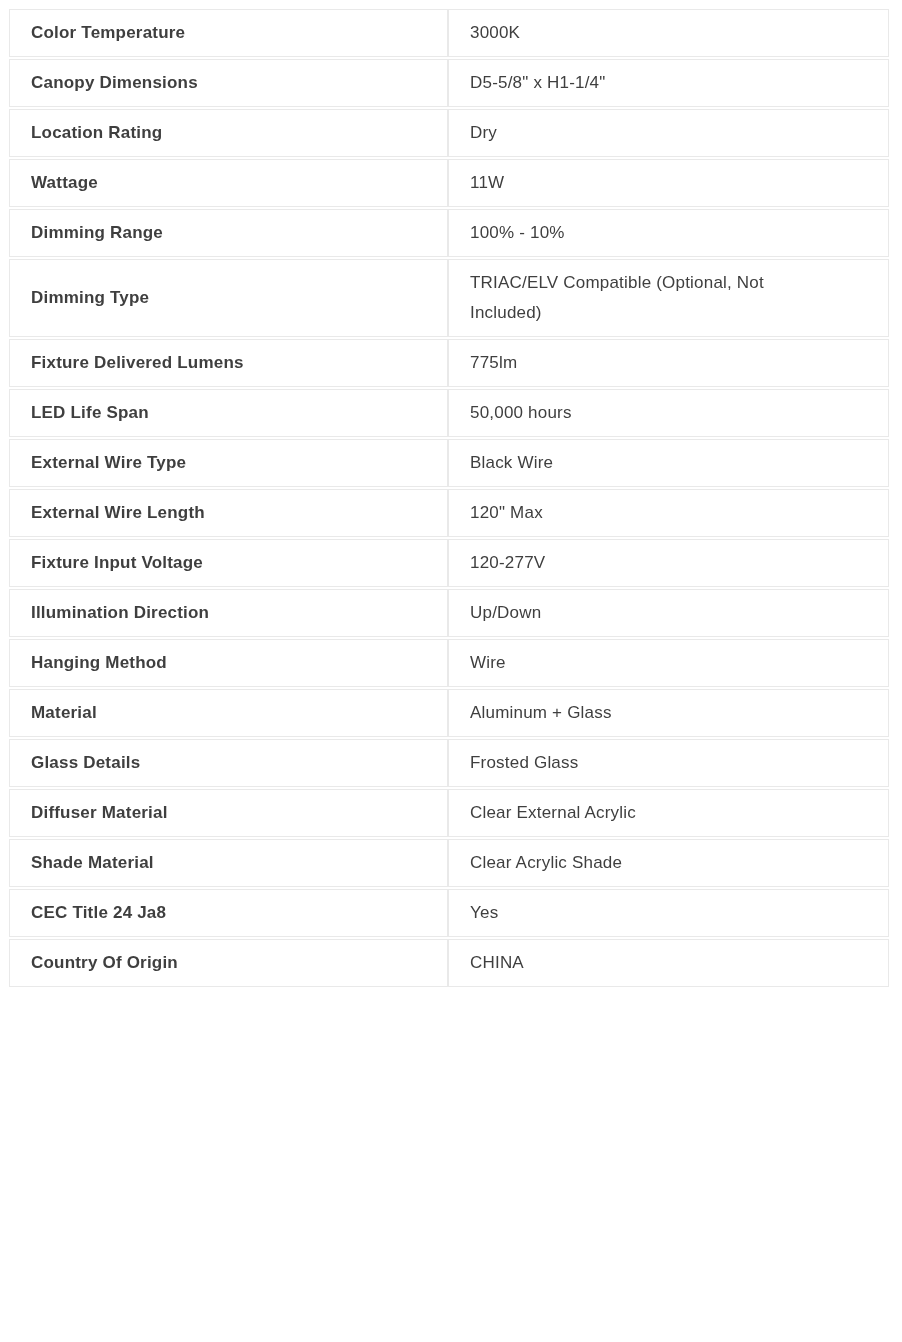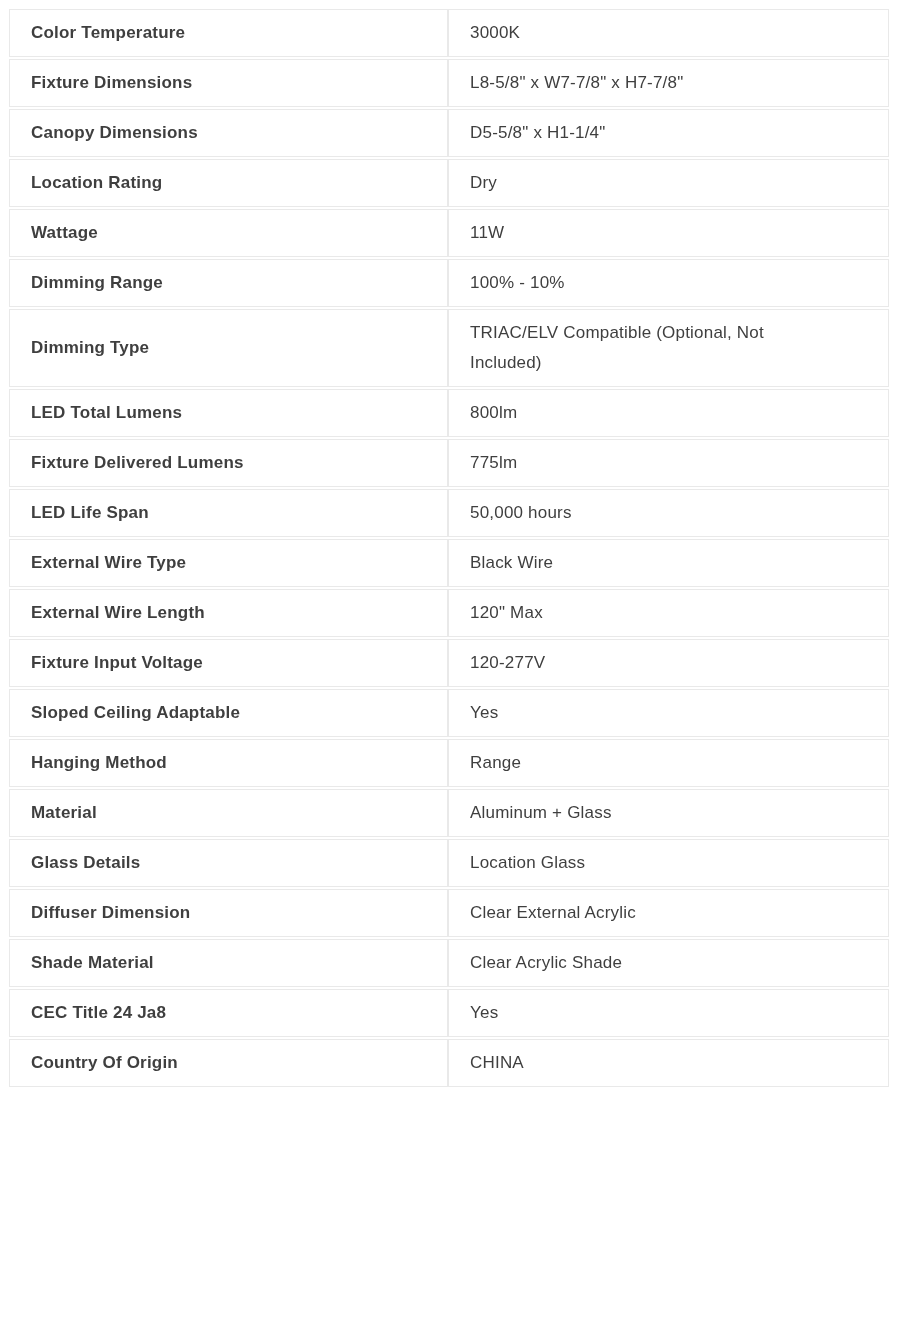--- a/index.html
+++ b/index.html
@@ -49,46 +49,38 @@
 <body>
 
 <div class="page">
   <table class="spec-table">
     <tbody id="spec-rows">
         <tr>
           <td class="label-cell">Color Temperature</td>
           <td class="value-cell">3000K</td>
         </tr>
         <tr>
-          <td class="label-cell">Fixture Dimensions</td>
-          <td class="value-cell">L8-5/8" x W7-7/8" x H7-7/8"</td>
-        </tr>
-        <tr>
           <td class="label-cell">Canopy Dimensions</td>
           <td class="value-cell">D5-5/8" x H1-1/4"</td>
         </tr>
         <tr>
           <td class="label-cell">Location Rating</td>
           <td class="value-cell">Dry</td>
         </tr>
         <tr>
           <td class="label-cell">Wattage</td>
           <td class="value-cell">11W</td>
         </tr>
         <tr>
           <td class="label-cell">Dimming Range</td>
           <td class="value-cell">100% - 10%</td>
         </tr>
         <tr>
           <td class="label-cell">Dimming Type</td>
           <td class="value-cell">TRIAC/ELV Compatible (Optional, Not Included)</td>
-        </tr>
-        <tr>
-          <td class="label-cell">LED Total Lumens</td>
-          <td class="value-cell">800lm</td>
         </tr>
         <tr>
           <td class="label-cell">Fixture Delivered Lumens</td>
           <td class="value-cell">775lm</td>
         </tr>
         <tr>
           <td class="label-cell">LED Life Span</td>
           <td class="value-cell">50,000 hours</td>
         </tr>
         <tr>
@@ -97,37 +89,37 @@
         </tr>
         <tr>
           <td class="label-cell">External Wire Length</td>
           <td class="value-cell">120" Max</td>
         </tr>
         <tr>
           <td class="label-cell">Fixture Input Voltage</td>
           <td class="value-cell">120-277V</td>
         </tr>
         <tr>
-          <td class="label-cell">Sloped Ceiling Adaptable</td>
-          <td class="value-cell">Yes</td>
+          <td class="label-cell">Illumination Direction</td>
+          <td class="value-cell">Up/Down</td>
         </tr>
         <tr>
           <td class="label-cell">Hanging Method</td>
-          <td class="value-cell">Range</td>
+          <td class="value-cell">Wire</td>
         </tr>
         <tr>
           <td class="label-cell">Material</td>
           <td class="value-cell">Aluminum + Glass</td>
         </tr>
         <tr>
           <td class="label-cell">Glass Details</td>
-          <td class="value-cell">Location Glass</td>
+          <td class="value-cell">Frosted Glass</td>
         </tr>
         <tr>
-          <td class="label-cell">Diffuser Dimension</td>
+          <td class="label-cell">Diffuser Material</td>
           <td class="value-cell">Clear External Acrylic</td>
         </tr>
         <tr>
           <td class="label-cell">Shade Material</td>
           <td class="value-cell">Clear Acrylic Shade</td>
         </tr>
         <tr>
           <td class="label-cell">CEC Title 24 Ja8</td>
           <td class="value-cell">Yes</td>
         </tr>

